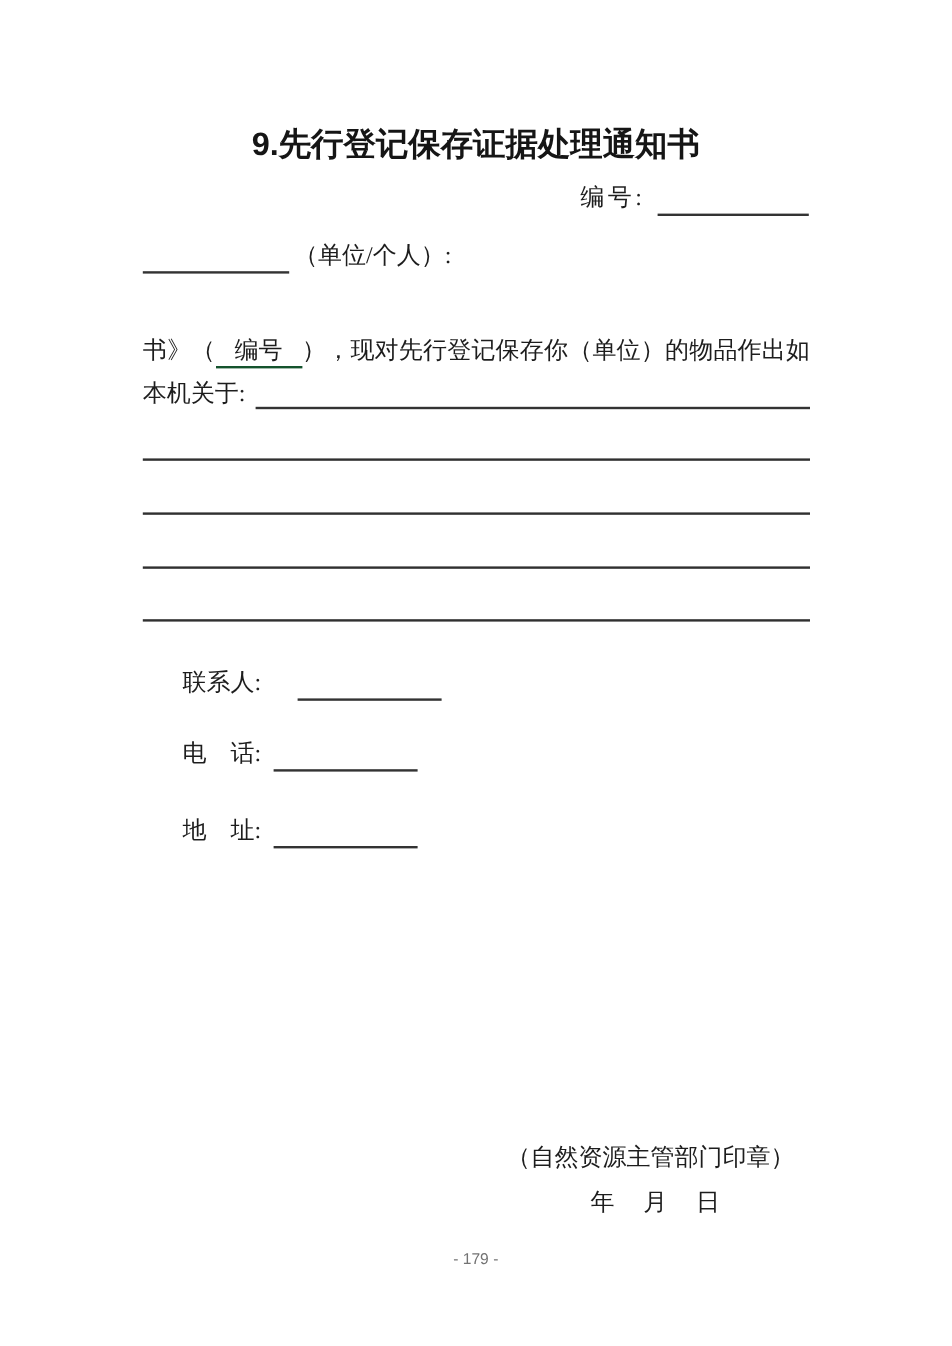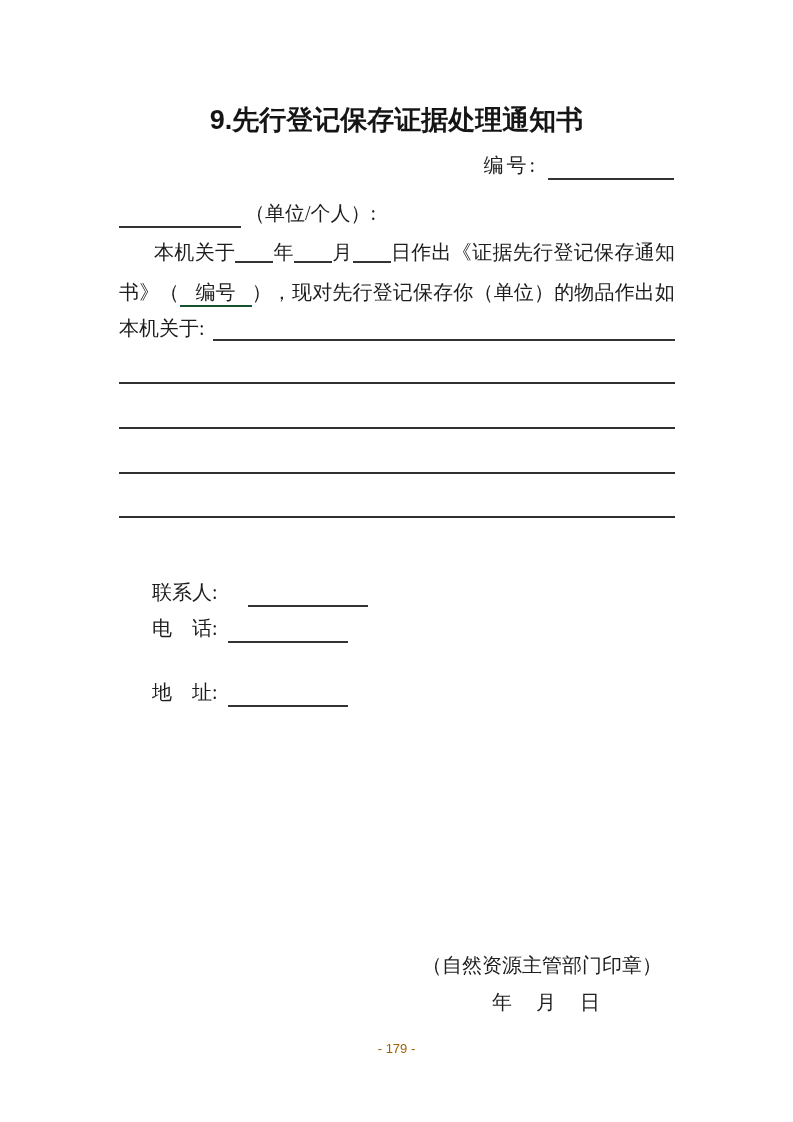--- a/index.html
+++ b/index.html
@@ -65,55 +65,54 @@
     position:absolute;
     left:119px;width:556px;height:0;
     border-top:2px solid #303030;
   }
   .rule-1{top:382px;}
   .rule-2{top:427px;}
   .rule-3{top:472px;}
   .rule-4{top:516px;}
   
   .contact-row{left:152px;}
-  .contact-1{top:579px;gap:20px;}
+  .contact-1{top:556px;gap:20px;}
   .contact-2{top:615px;justify-content:space-between;}
   .contact-3{top:679px;text-align:center;}
   .contact-row .label{margin-right:10px;}
   .u-contact{width:120px;}
   
   .seal-line{top:952px;left:422px;line-height:26px;}
   .date-line{top:989px;left:492px;line-height:26px;letter-spacing:2px;}
   
   .footer{
     top:1041px;left:0;width:100%;
     text-align:center;
     font-family:"Liberation Sans","DejaVu Sans",sans-serif;
     font-size:13px;
-    color:#a16207;
+    color:#737373;
   }
 </style>
 </head>
 <body>
 
 <div class="page">
 
   <div class="abs doc-title">9.先行登记保存证据处理通知书</div>
 
   <div class="abs flexrow number-row">
     <span class="label">编号:</span>
     <span class="u u-number"></span>
   </div>
 
   <div class="abs flexrow addressee-row">
     <span class="u u-addressee"></span>
     <span class="label">（单位/个人）:</span>
   </div>
 
-  <div class="para-line pline1"><span>本机关于</span><span class="u u-date"></span><span>年</span><span class="u u-date"></span><span>月</span><span class="u u-date"></span><span>日作出《证据先行登记保存通知</span></div>
 
   <div class="para-line pline2"><span>书》（</span><span class="u-label">编号</span><span>），现对先行登记保存你（单位）的物品作出如</span></div>
 
   <div class="para-line pline3">
     <span>本机关于:</span>
     <span class="u-fill"></span>
   </div>
 
   <div class="rule rule-1"></div>
   <div class="rule rule-2"></div>

